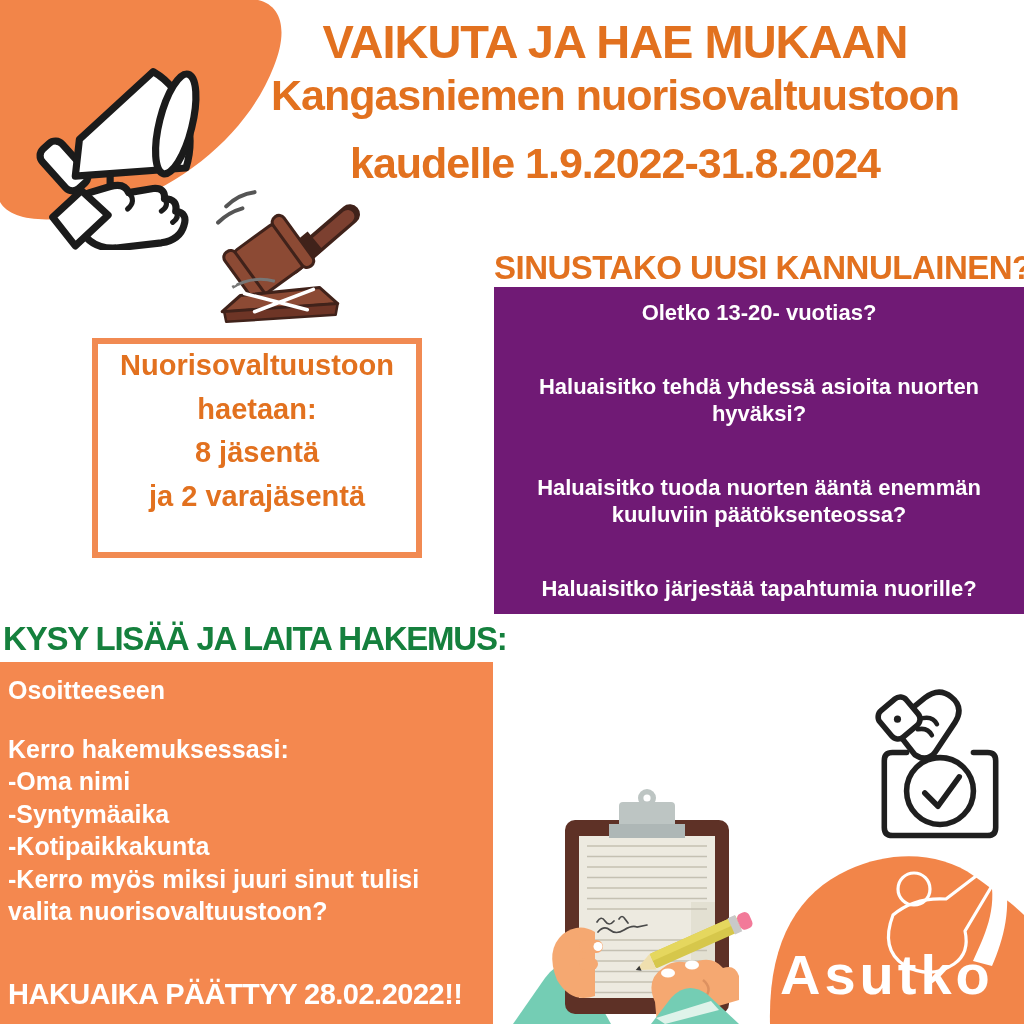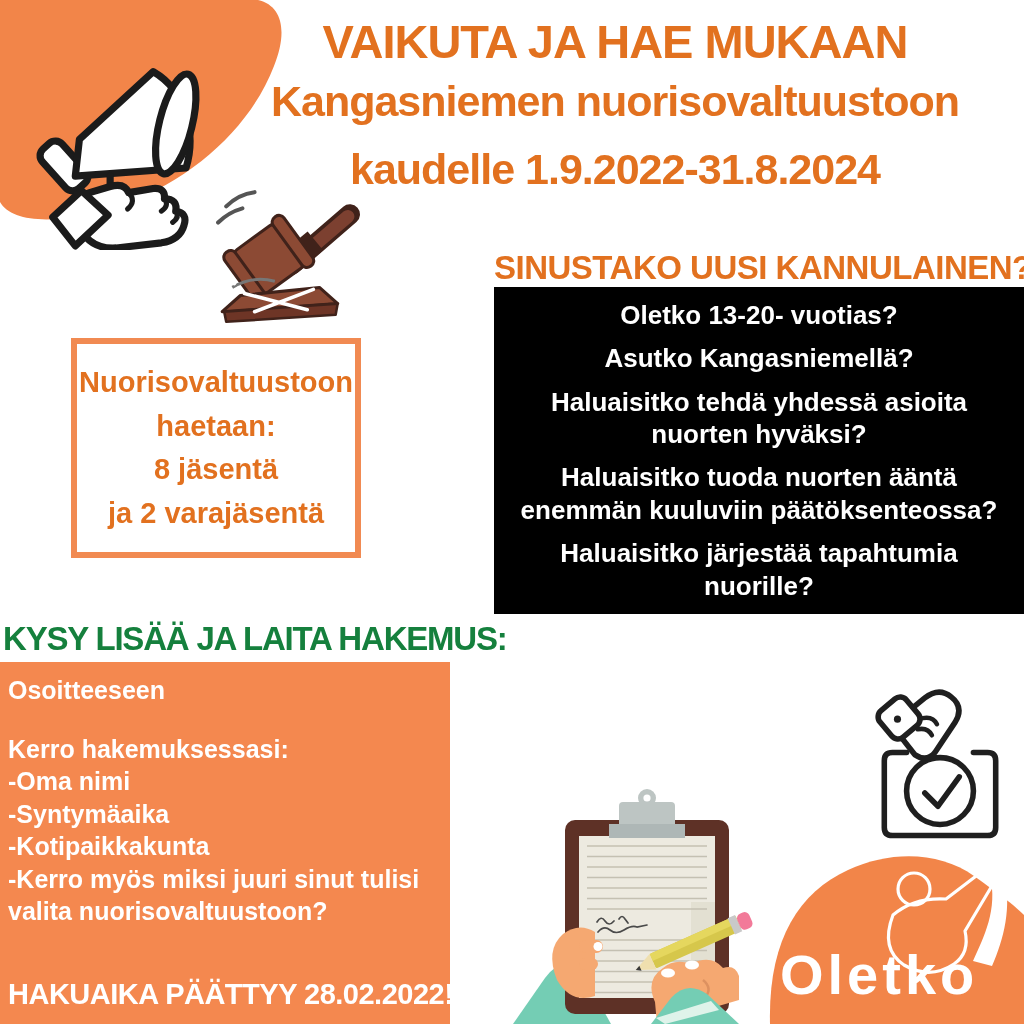--- a/index.html
+++ b/index.html
@@ -4,40 +4,40 @@
 <style>
   html,body{margin:0;padding:0;background:#ffffff;}
   .poster{
     position:relative;width:1024px;height:1024px;overflow:hidden;background:#fff;
     font-family:"Liberation Sans", sans-serif;font-weight:bold;
   }
   .abs{position:absolute;}
   
   .title-block{left:212px;top:14px;width:806px;text-align:center;color:#E2711F;}
   .title-main{font-size:47px;letter-spacing:-1px;}
-  .title-sub1{font-size:43px;margin-top:8px;letter-spacing:-1px;}
+  .title-sub1{font-size:43px;margin-top:2px;letter-spacing:-1px;}
   .title-sub2{font-size:43px;margin-top:19px;letter-spacing:-1px;}
   
   .recruit-box{
-    left:71px;top:338px;width:290px;height:220px;box-sizing:border-box;
-    border:6px solid #F18A52;background:#fff;display:flex;align-items:center;justify-content:center;
+    left:92px;top:338px;width:330px;height:220px;box-sizing:border-box;
+    border:6px solid #F18A52;background:#fff;display:flex;justify-content:center;
   }
   .recruit-inner{text-align:center;color:#E2711F;font-size:29px;line-height:1.5;}
   
   .q-heading{left:494px;top:249px;width:530px;color:#E2711F;font-size:33px;letter-spacing:-0.5px;white-space:nowrap;}
   .q-box{
-    left:494px;top:287px;width:530px;height:327px;box-sizing:border-box;background:#000000;
+    left:494px;top:287px;width:530px;height:327px;box-sizing:border-box;background:#701a75;
     display:flex;flex-direction:column;justify-content:space-between;
-    padding:12px 12px;color:#fff;text-align:center;font-size:26px;line-height:1.25;
+    padding:12px 12px;color:#fff;text-align:center;font-size:22px;line-height:1.25;
   }
   .q-box p{margin:0;}
   
   .apply-heading{left:3px;top:620px;color:#15803d;font-size:33px;letter-spacing:-1.2px;white-space:nowrap;}
   .apply-box{
-    left:0;top:662px;width:450px;height:362px;box-sizing:border-box;background:#F4884F;
+    left:0;top:662px;width:493px;height:362px;box-sizing:border-box;background:#F4884F;
     display:flex;flex-direction:column;padding:12px 10px 10px 8px;color:#fff;font-size:25px;line-height:1.3;
   }
   .apply-box .gap{height:26px;}
   .deadline{margin-top:auto;font-size:29px;letter-spacing:-0.5px;white-space:nowrap;}
   
   .kannu-text{left:780px;top:942px;color:#fff;font-size:56px;letter-spacing:4px;z-index:3;}
   svg{display:block;}
 </style>
 </head>
 <body>
@@ -88,21 +88,20 @@
       <div>Nuorisovaltuustoon</div>
       <div>haetaan:</div>
       <div>8 jäsentä</div>
       <div>ja 2 varajäsentä</div>
     </div>
   </div>
 
   <div class="abs q-heading">SINUSTAKO UUSI KANNULAINEN?</div>
   <div class="abs q-box">
     <p>Oletko 13-20- vuotias?</p>
-    <p>Asutko Kangasniemellä?</p>
     <p>Haluaisitko tehdä yhdessä asioita nuorten hyväksi?</p>
     <p>Haluaisitko tuoda nuorten ääntä enemmän kuuluviin päätöksenteossa?</p>
     <p>Haluaisitko järjestää tapahtumia nuorille?</p>
   </div>
 
   <div class="abs apply-heading">KYSY LISÄÄ JA LAITA HAKEMUS:</div>
   <div class="abs apply-box">
     <div>Osoitteeseen</div>
     <div class="gap"></div>
     <div>Kerro hakemuksessasi:</div>
@@ -173,15 +172,15 @@
   </svg>
 
   <svg class="abs" style="left:754px;top:849px;z-index:2;" width="270" height="175" viewBox="0 0 270 175">
     <path d="M16,175 C14,92 44,44 94,21 C138,1 186,3 220,27 C245,45 260,56 270,66 L270,175 Z" fill="#F28549"></path>
     <g stroke="#ffffff" stroke-width="3.2" fill="none" stroke-linejoin="round" stroke-linecap="round">
       <circle cx="160" cy="40" r="16"></circle>
       <path d="M139,66 Q126,100 150,116 Q176,131 200,115 Q216,104 211,82 L242,30 L230,21 L192,50 Q160,48 139,66 Z"></path>
     </g>
     <path d="M236,27 C244,60 230,88 219,112 L238,117 C250,90 258,58 250,24 Z" fill="#ffffff"></path>
   </svg>
-  <div class="abs kannu-text">Oletko</div>
+  <div class="abs kannu-text">Asutko</div>
 
 </div>
 
 </body></html>

